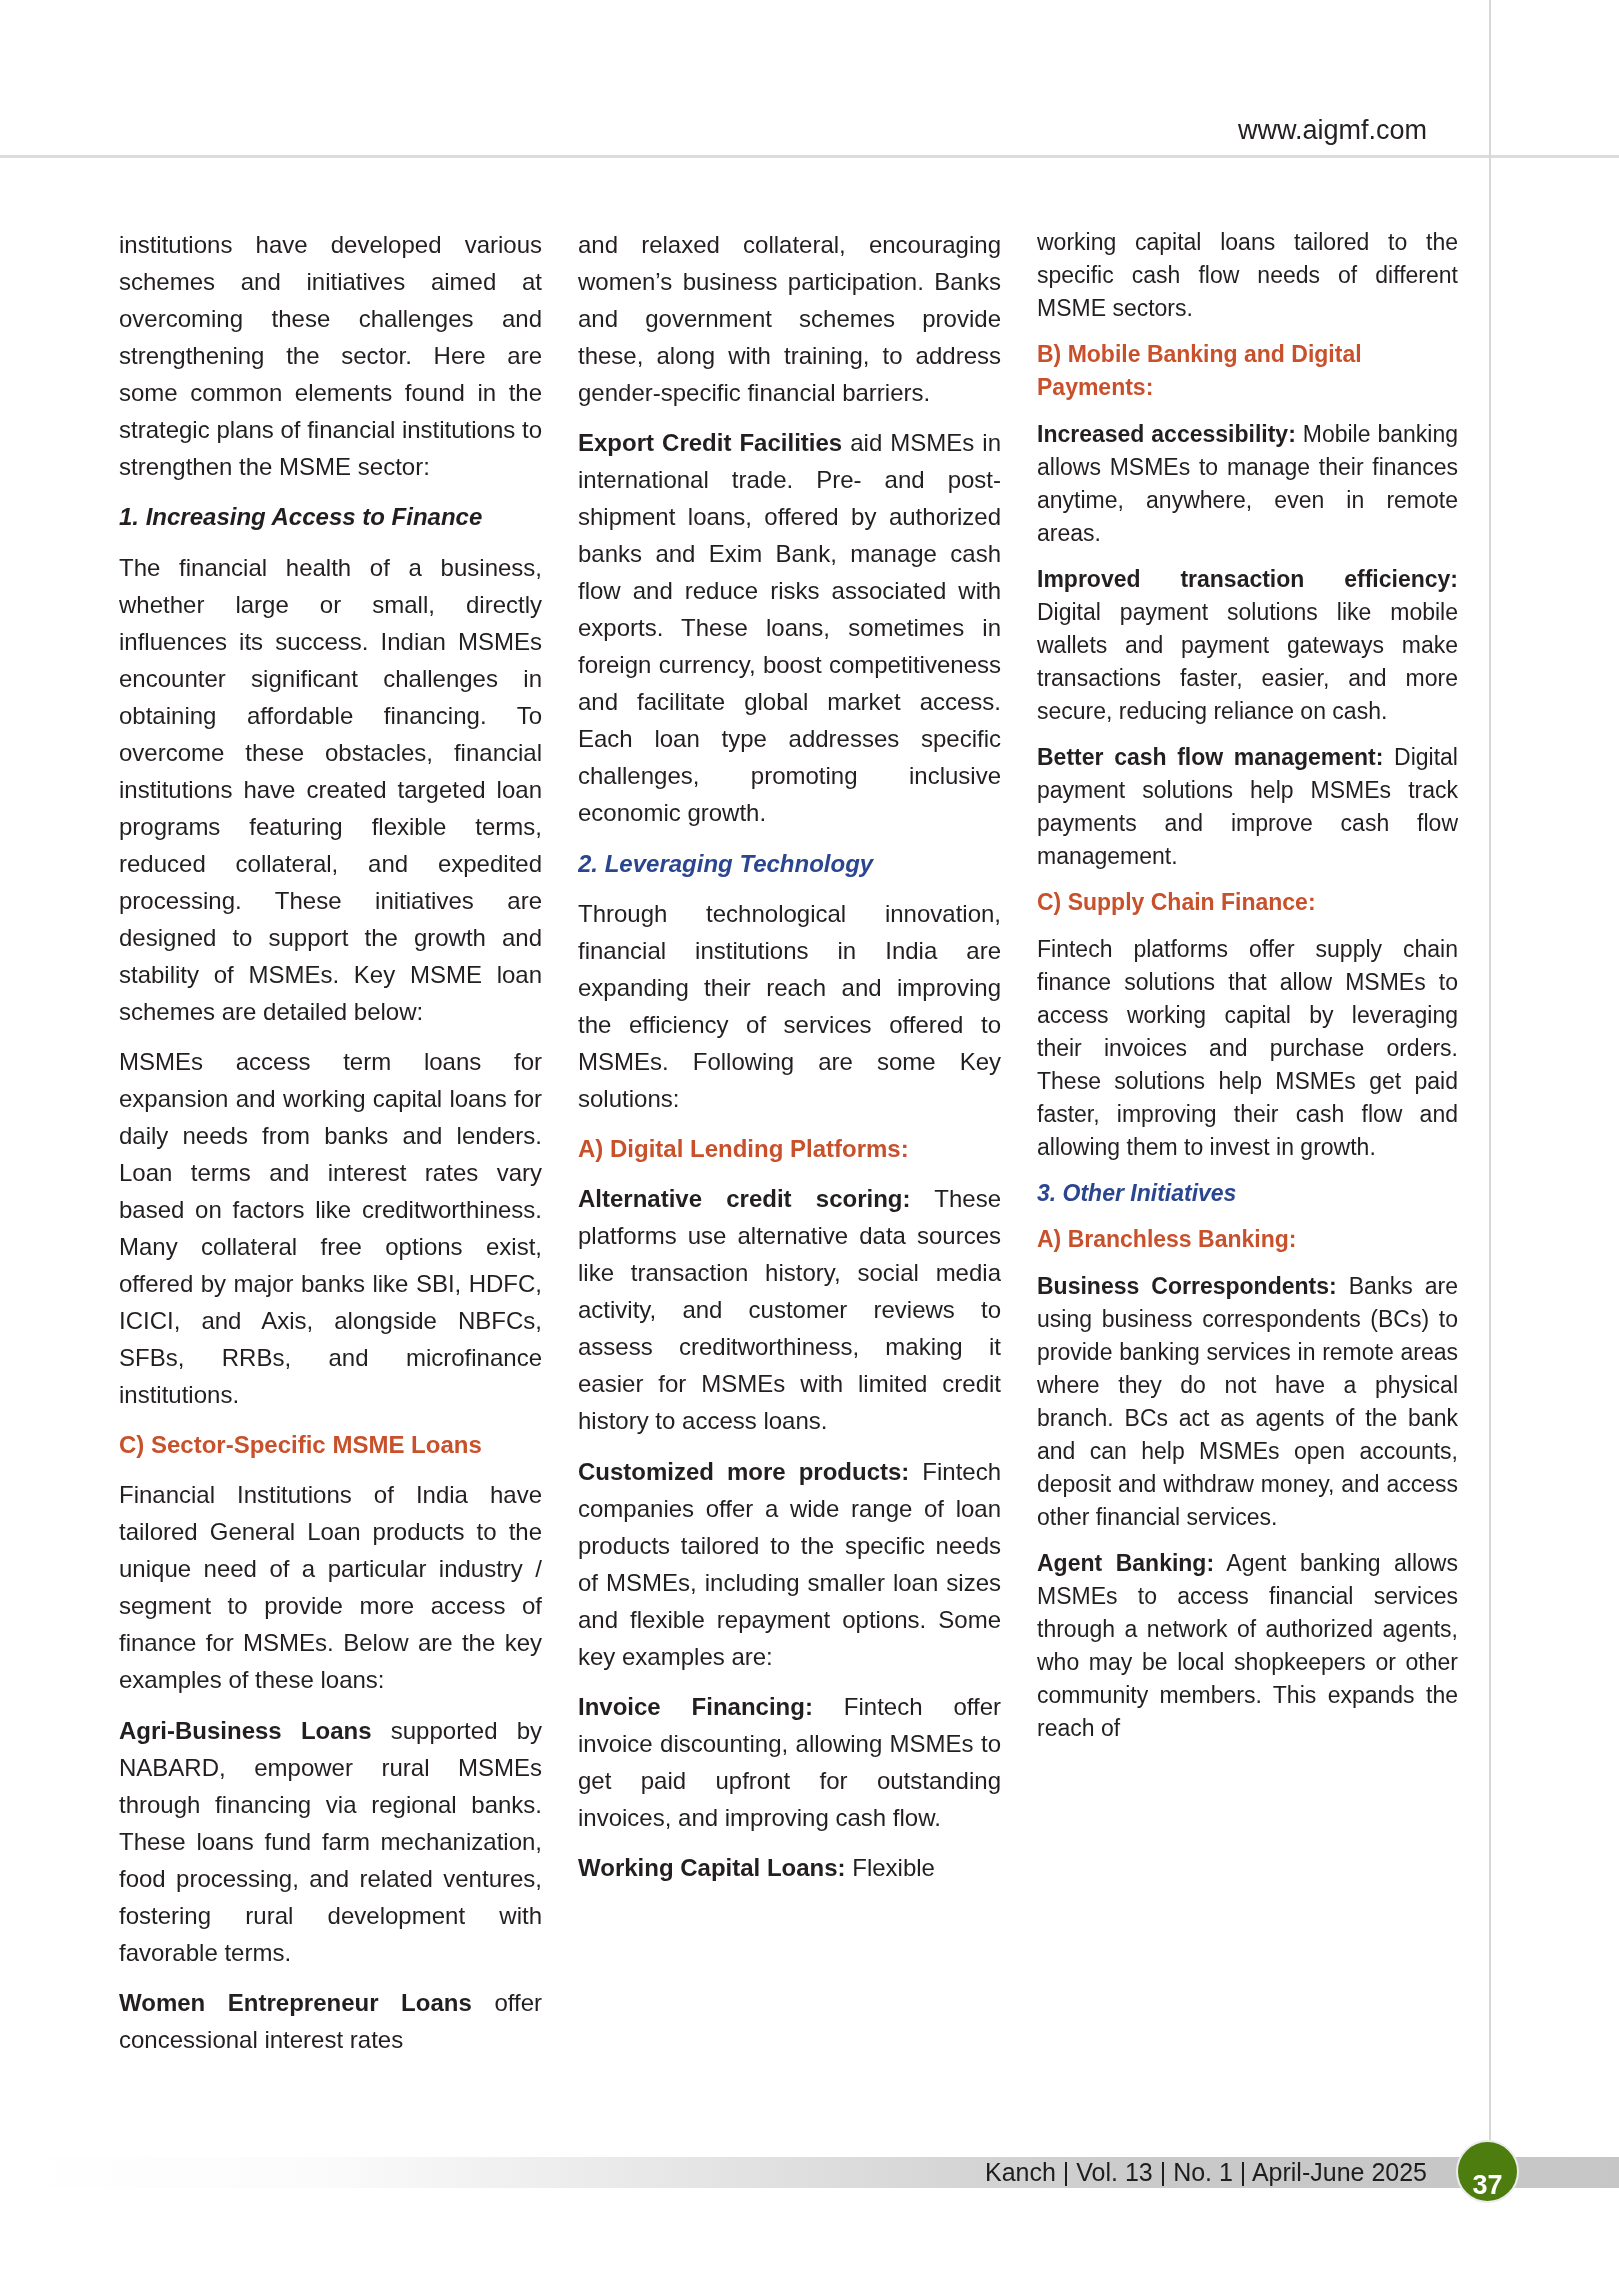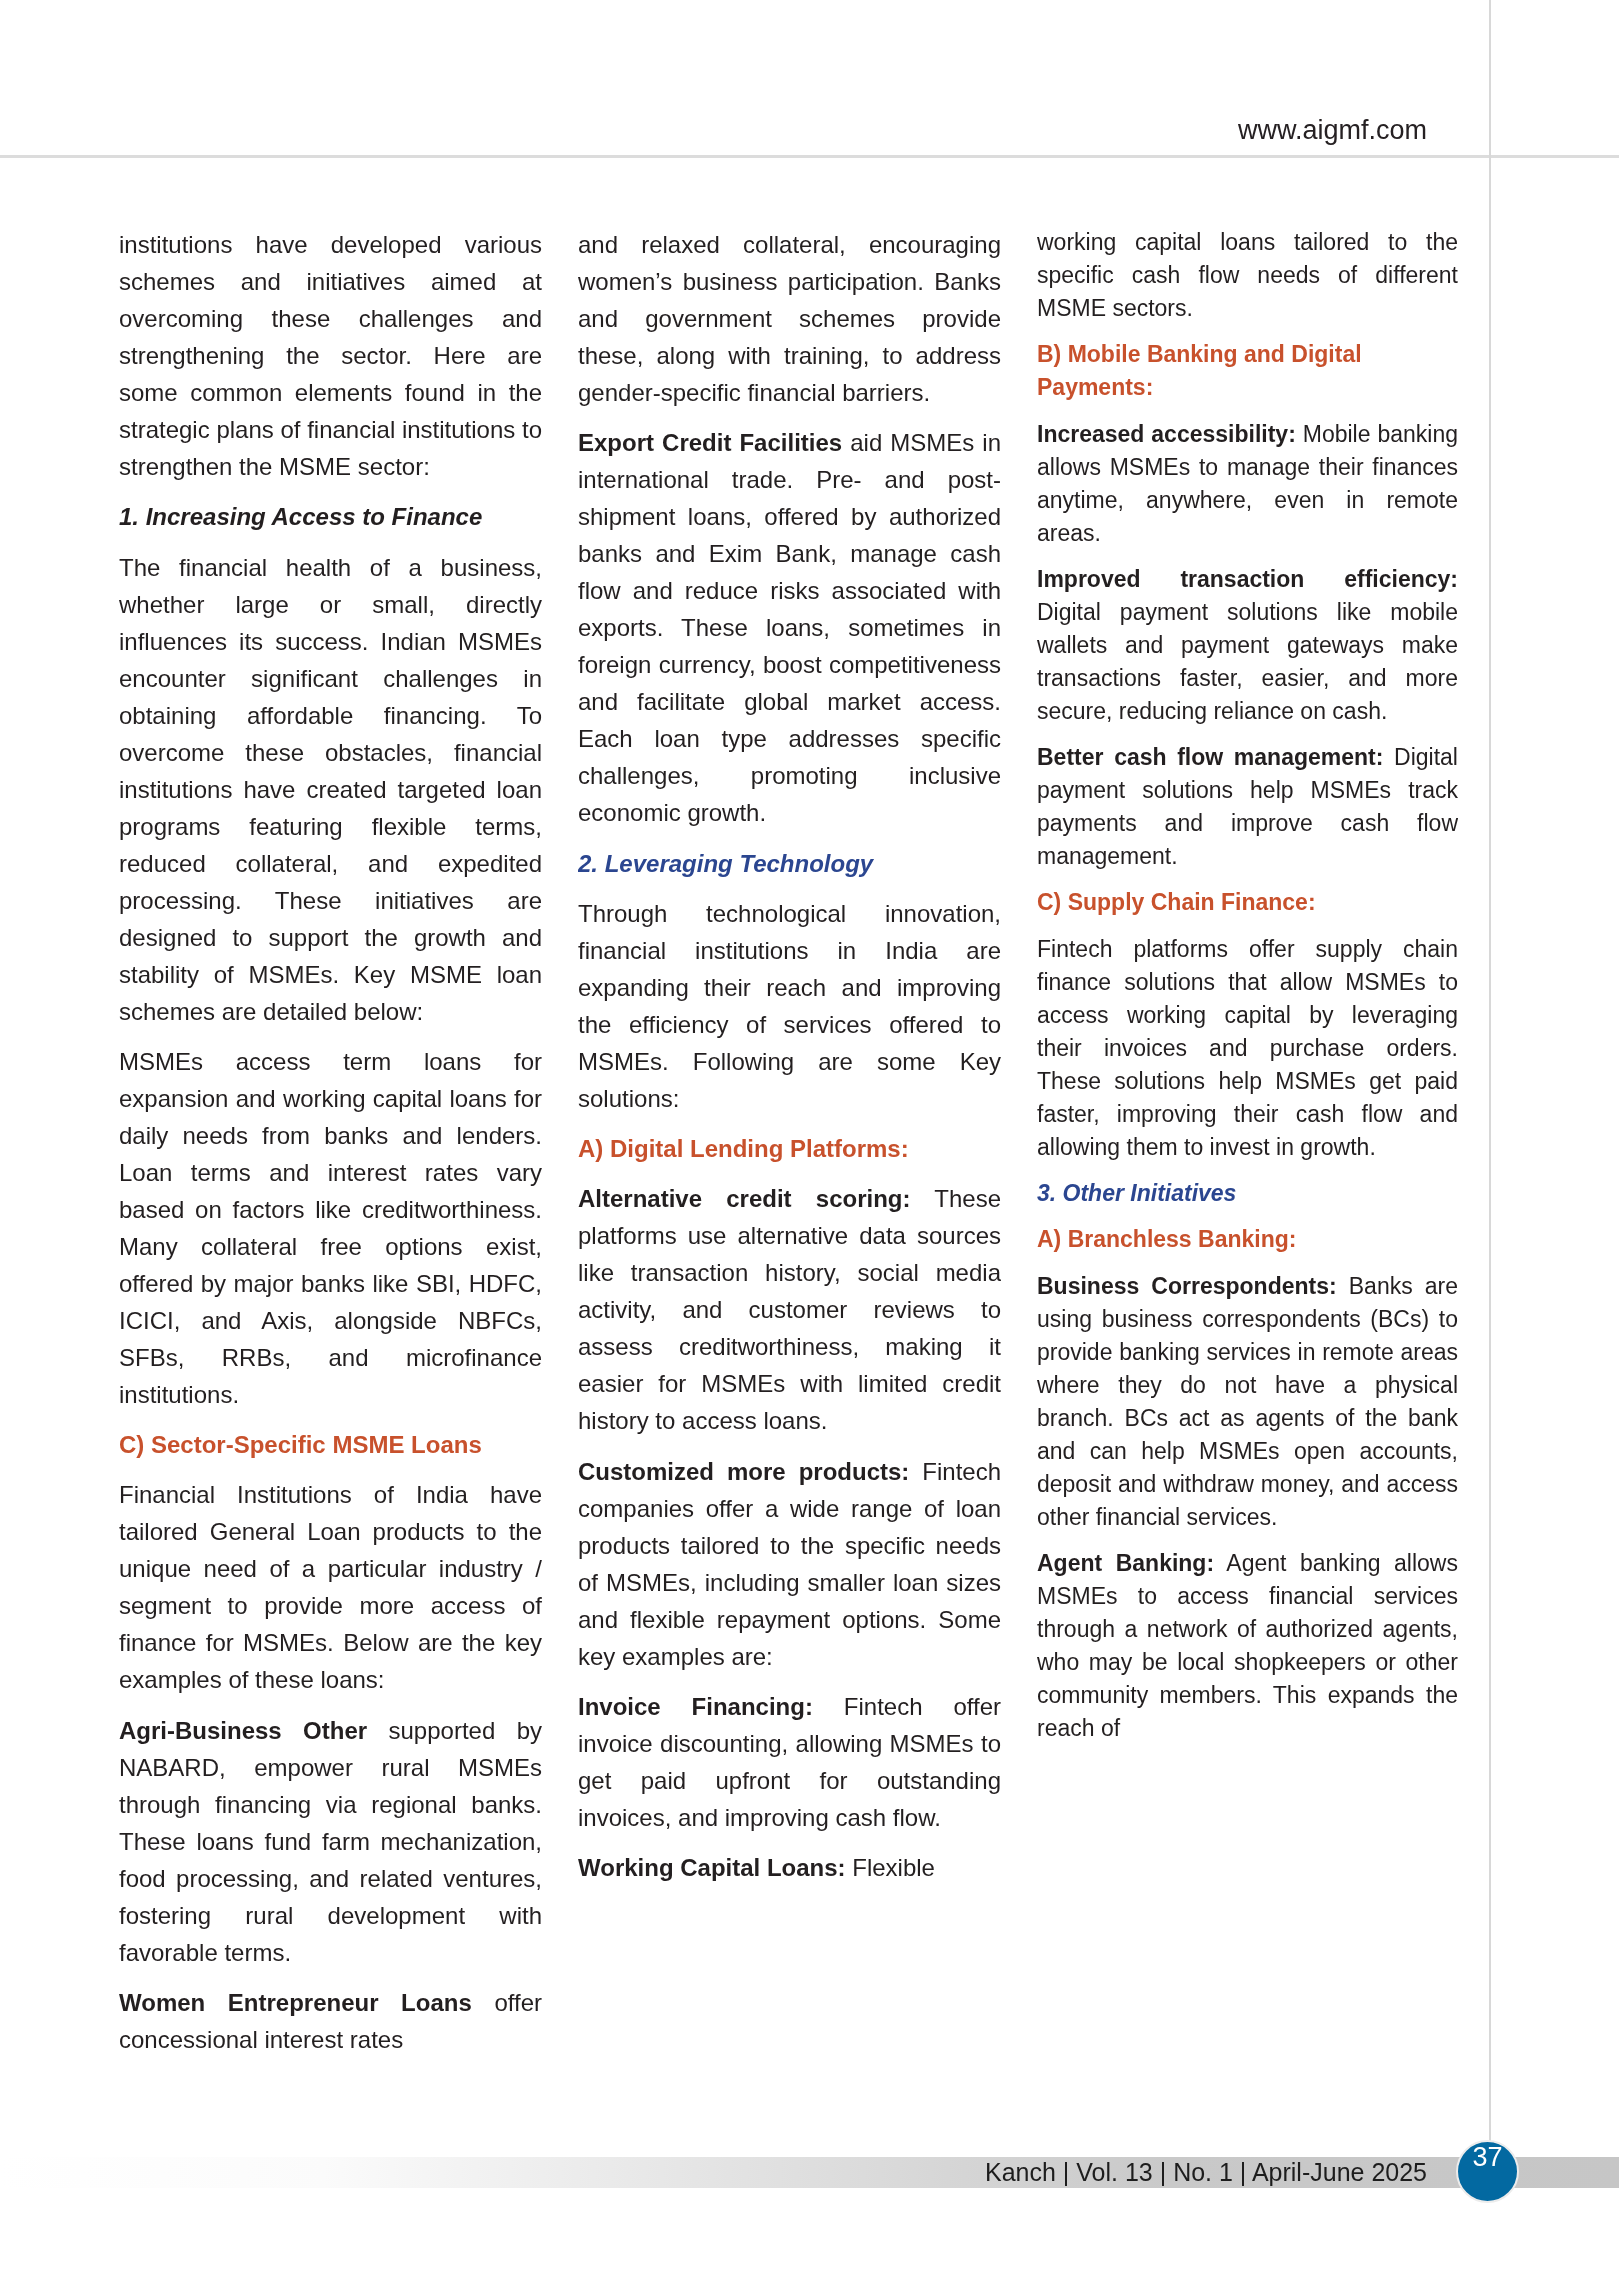--- a/index.html
+++ b/index.html
@@ -37,42 +37,42 @@
   .footer-bar{
     position:absolute;left:0;top:2157px;width:1620px;height:31px;
     background:linear-gradient(to right,#ffffff 0%,#fbfbfb 20%,#e3e3e3 45%,#c9c9c9 72%,#c6c6c6 100%);
   }
   .footer-text{
     position:absolute;right:193px;top:2157px;height:25px;line-height:31px;
     font-size:25px;color:#1d1d1d;
   }
   .page-badge{
     position:absolute;left:1456px;top:2140px;width:59px;height:59px;
-    background:#0369a1;border:2.9px solid #ececec;border-radius:50%;
-    display:flex;align-items:flex-start;justify-content:center;
-    color:#ffffff;font-size:27px;font-weight:normal;
+    background:#4d7c0f;border:2.9px solid #ececec;border-radius:50%;
+    display:flex;align-items:flex-end;justify-content:center;
+    color:#ffffff;font-size:27px;font-weight:bold;
   }
 </style>
 </head>
 <body>
 
 <div class="page">
   <div class="top-rule"></div>
   <div class="right-rule"></div>
 
   <div class="site-link">www.aigmf.com</div>
 
   <div class="col" id="col1">
       <div class="blk para">institutions have developed various schemes and initiatives aimed at overcoming these challenges and strengthening the sector. Here are some common elements found in the strategic plans of financial institutions to strengthen the MSME sector:</div>
       <div class="blk heading-num dark">1. Increasing Access to Finance</div>
       <div class="blk para">The financial health of a business, whether large or small, directly influences its success. Indian MSMEs encounter significant challenges in obtaining affordable financing. To overcome these obstacles, financial institutions have created targeted loan programs featuring flexible terms, reduced collateral, and expedited processing. These initiatives are designed to support the growth and stability of MSMEs. Key MSME loan schemes are detailed below:</div>
       <div class="blk para">MSMEs access term loans for expansion and working capital loans for daily needs from banks and lenders. Loan terms and interest rates vary based on factors like creditworthiness. Many collateral free options exist, offered by major banks like SBI, HDFC, ICICI, and Axis, alongside NBFCs, SFBs, RRBs, and microfinance institutions.</div>
       <div class="blk heading-letter">C) Sector-Specific MSME Loans</div>
       <div class="blk para">Financial Institutions of India have tailored General Loan products to the unique need of a particular industry / segment to provide more access of finance for MSMEs. Below are the key examples of these loans:</div>
-      <div class="blk para"><strong>Agri-Business Other</strong> supported by NABARD, empower rural MSMEs through financing via regional banks. These loans fund farm mechanization, food processing, and related ventures, fostering rural development with favorable terms.</div>
+      <div class="blk para"><strong>Agri-Business Loans</strong> supported by NABARD, empower rural MSMEs through financing via regional banks. These loans fund farm mechanization, food processing, and related ventures, fostering rural development with favorable terms.</div>
       <div class="blk para"><strong>Women Entrepreneur Loans</strong> offer concessional interest rates</div>
     </div>
   <div class="col" id="col2">
       <div class="blk para">and relaxed collateral, encouraging women’s business participation. Banks and government schemes provide these, along with training, to address gender-specific financial barriers.</div>
       <div class="blk para"><strong>Export Credit Facilities</strong> aid MSMEs in international trade. Pre- and post-shipment loans, offered by authorized banks and Exim Bank, manage cash flow and reduce risks associated with exports. These loans, sometimes in foreign currency, boost competitiveness and facilitate global market access. Each loan type addresses specific challenges, promoting inclusive economic growth.</div>
       <div class="blk heading-num navy">2. Leveraging Technology</div>
       <div class="blk para">Through technological innovation, financial institutions in India are expanding their reach and improving the efficiency of services offered to MSMEs. Following are some Key solutions:</div>
       <div class="blk heading-letter">A) Digital Lending Platforms:</div>
       <div class="blk para"><strong>Alternative credit scoring:</strong> These platforms use alternative data sources like transaction history, social media activity, and customer reviews to assess creditworthiness, making it easier for MSMEs with limited credit history to access loans.</div>
       <div class="blk para"><strong>Customized more products:</strong> Fintech companies offer a wide range of loan products tailored to the specific needs of MSMEs, including smaller loan sizes and flexible repayment options. Some key examples are:</div>

